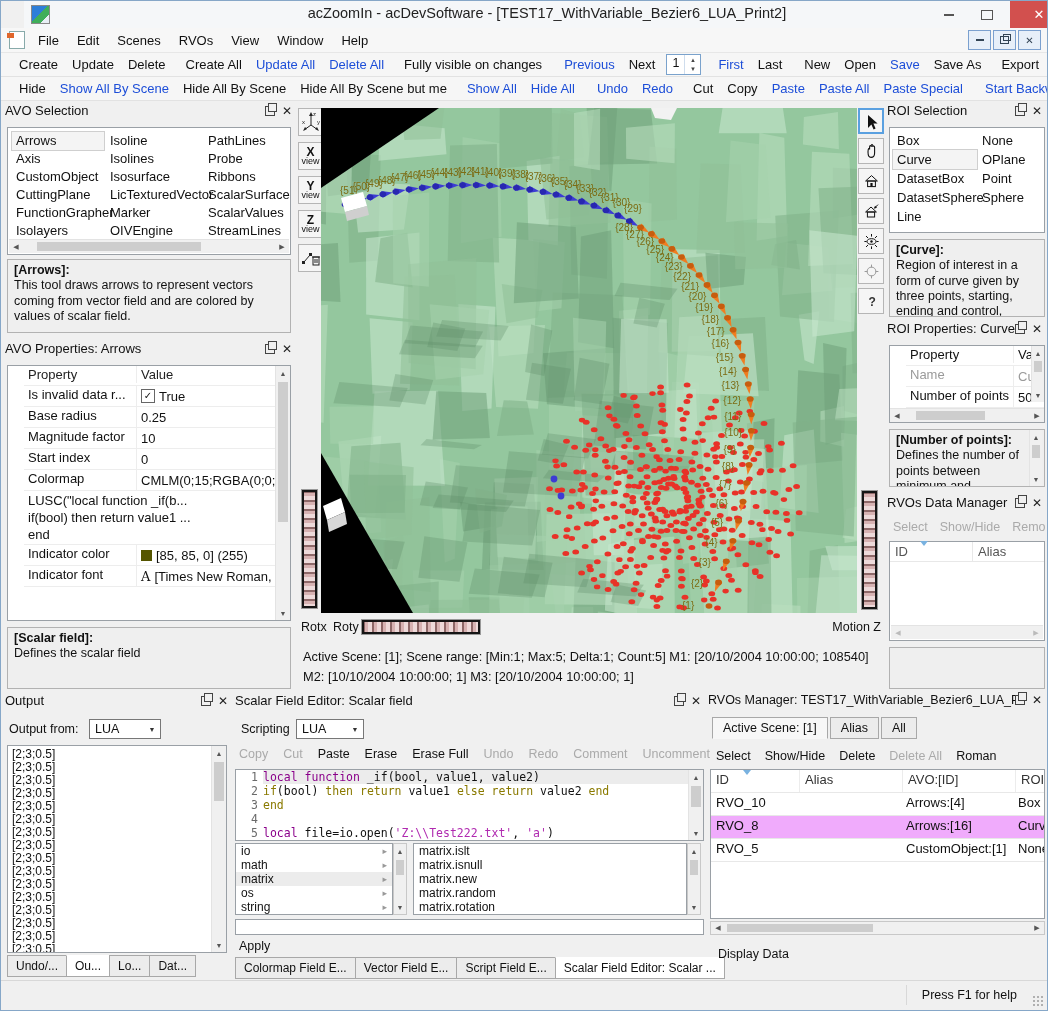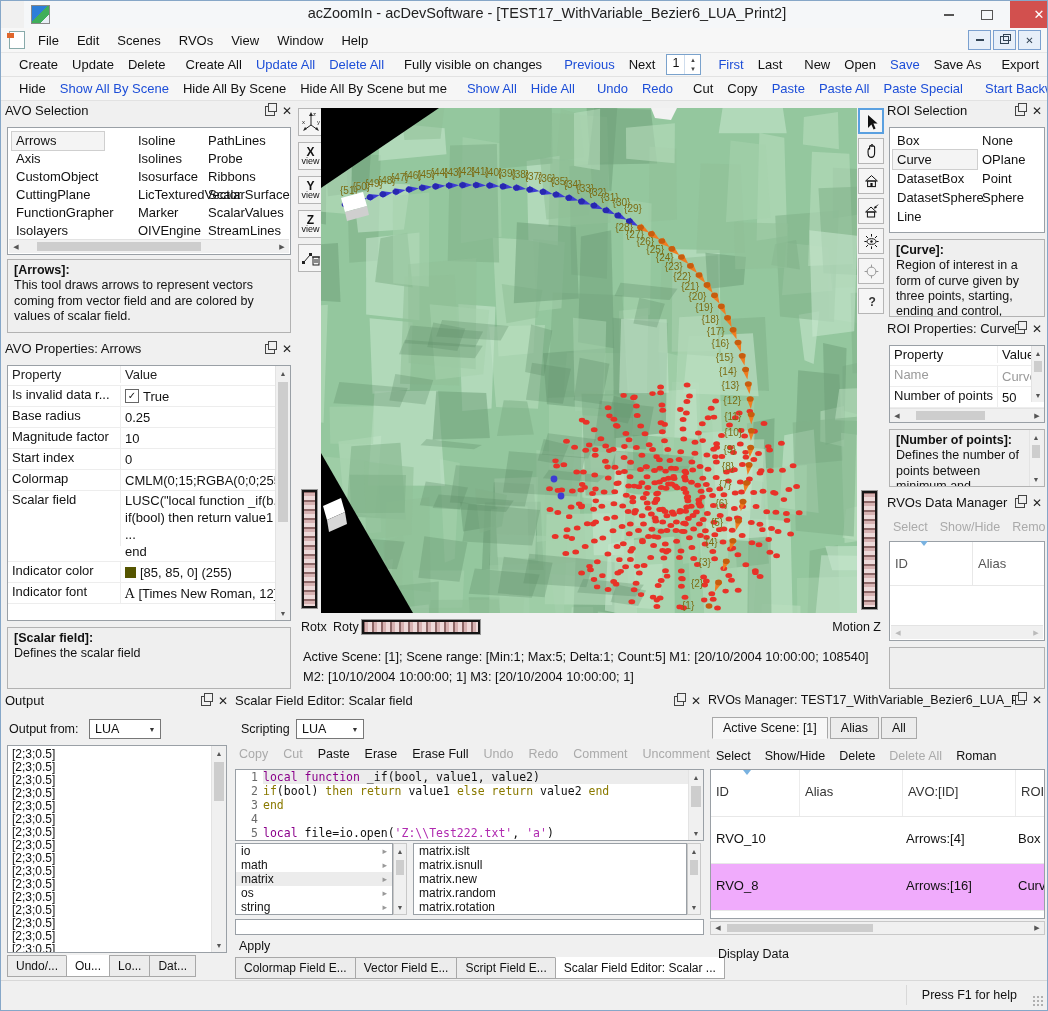--- a/index.html
+++ b/index.html
@@ -53,21 +53,21 @@
 .vsb{position:absolute;width:15px;background:#f0f0f0;display:flex;flex-direction:column;box-sizing:border-box;border-left:1px solid #e3e3e3;}
 .hsb{position:absolute;height:14px;background:#f0f0f0;display:flex;box-sizing:border-box;border-top:1px solid #e3e3e3;}
 .sb-btn{color:#555;display:flex;align-items:center;justify-content:center;}
 .vsb .sb-btn{height:14px;font-size:7px;}
 .hsb .sb-btn{width:14px;font-size:7px;}
 .sb-track{flex:1;position:relative;}
 .sb-thumb{position:absolute;background:#cdcdcd;}
 .vsb .sb-thumb{left:2px;right:2px;}
 .hsb .sb-thumb{top:2px;bottom:2px;}
 
-.prow{display:flex;border-bottom:1px solid #ededed;align-items:flex-start;}
+.prow{display:flex;border-bottom:1px solid #ededed;align-items:flex-start;margin-left:16px;}
 .pname{padding:1px 4px;border-right:1px solid #ededed;white-space:nowrap;overflow:hidden;flex-shrink:0;}
 .pval{flex:1;padding:1px 4px;white-space:nowrap;overflow:hidden;display:flex;align-items:center;gap:4px;}
 .checkbox{width:12px;height:12px;border:1px solid #666;background:#fff;font-size:10px;line-height:11px;text-align:center;color:#111;}
 .swatch{width:11px;height:11px;display:inline-block;}
 
 .btabs{display:flex;align-items:flex-start;}
 .btab{padding:3px 8px;background:#ececec;border:1px solid #a8a8a8;margin-right:-1px;font-size:12px;white-space:nowrap;}
 .btab.active{background:#fff;border-top-color:#fff;}
 .ttab{padding:3px 10px;background:#ececec;border:1px solid #a8a8a8;margin-right:2px;font-size:12.5px;white-space:nowrap;}
 .ttab.active{background:#f7f7f7;border-bottom-color:#f7f7f7;}
@@ -85,21 +85,21 @@
 
 .vtool{position:absolute;width:25px;height:28px;background:#f5f5f5;border:1px solid #b5b5b5;display:flex;flex-direction:column;align-items:center;justify-content:center;}
 .vtool.selected{border:2px solid #5aa0e0;}
 .xv-big{font-weight:bold;font-size:12px;line-height:10px;}
 .xv-small{font-size:9px;line-height:9px;}
 .wheel-v{position:absolute;width:15px;border:2px solid #151515;outline:1px solid #999;background:repeating-linear-gradient(180deg,#8e6868 0 1px,#d7b2b2 1px 4px,#eedada 4px 8px,#8e6868 8px 9px);}
 .wheel-h{position:absolute;height:14px;border:2px solid #151515;outline:1px solid #999;background:repeating-linear-gradient(90deg,#8e6868 0 1px,#d7b2b2 1px 4px,#eedada 4px 8px,#8e6868 8px 9px);}
 .sort-tri{width:0;height:0;border-left:4px solid transparent;border-right:4px solid transparent;border-top:5px solid #79b2e0;position:absolute;}
 
 .grid-head,.grid-row{display:flex;border-bottom:1px solid #e8e8e8;}
-.gcell{padding:14px 5px;white-space:nowrap;overflow:hidden;flex-shrink:0;}
+.gcell{padding:2px 5px;white-space:nowrap;overflow:hidden;flex-shrink:0;}
 
 #statusbar{left:0;top:979px;width:100%;height:30px;background:#f0f0f0;border-top:1px solid #d8d8d8;}
 #status-help{position:absolute;right:30px;top:7px;font-size:12.5px;}
 #status-sep{position:absolute;right:140px;top:4px;width:1px;height:20px;background:#d8d8d8;}
 #grip{position:absolute;right:3px;bottom:3px;width:12px;height:12px;background-image:radial-gradient(#b0b0b0 30%,transparent 34%);background-size:4px 4px;}
 .combo{height:20px;border:1px solid #777;background:#fff;display:flex;align-items:center;}
 .combo-val{flex:1;padding:0 5px;font-size:12.5px;}
 .combo-arr{width:16px;text-align:center;font-size:7px;color:#333;}
 </style>
 </head>
@@ -215,21 +215,21 @@
       <div class="sb-btn">▶</div>
     </div>
   <div style="position: absolute; left: 4px; top: 4px; width: 92px;">
         <div class="sel-item selected">Arrows</div>
         <div class="sel-item">Axis</div>
         <div class="sel-item">CustomObject</div>
         <div class="sel-item">CuttingPlane</div>
         <div class="sel-item">FunctionGrapher</div>
         <div class="sel-item">Isolayers</div>
       </div>
-      <div style="position: absolute; left: 98px; top: 4px; width: 96px; margin-left: 28px;">
+      <div style="position: absolute; left: 98px; top: 4px; width: 96px;">
         <div class="sel-item">Isoline</div>
         <div class="sel-item">Isolines</div>
         <div class="sel-item">Isosurface</div>
         <div class="sel-item">LicTexturedVector</div>
         <div class="sel-item">Marker</div>
         <div class="sel-item">OIVEngine</div>
       </div>
       <div style="position: absolute; left: 196px; top: 4px; width: 84px;">
         <div class="sel-item">PathLines</div>
         <div class="sel-item">Probe</div>
@@ -273,21 +273,20 @@
       </div>
       <div class="prow">
         <div class="pname" style="width: 104px; height: 18px;">Start index</div>
         <div class="pval" style="height: 18px;">0</div>
       </div>
       <div class="prow">
         <div class="pname" style="width: 104px; height: 18px;">Colormap</div>
         <div class="pval" style="height: 18px;">CMLM(0;15;RGBA(0;0;255;...</div>
       </div>
       <div class="prow">
-        <div class="pname" style="width: 104px; height: 53px;">Scalar field</div>
         <div class="pval" style="white-space: pre-line; display: block; line-height: 17px;">LUSC("local function _if(b...
 if(bool) then return value1 ...
 end</div>
       </div>
       <div class="prow">
         <div class="pname" style="width: 104px; height: 18px;">Indicator color</div>
         <div class="pval" style="height: 18px;">
           <span class="swatch" style="background: rgb(85, 85, 0);"></span>
           <span>[85, 85, 0] (255)</span>
         </div>

